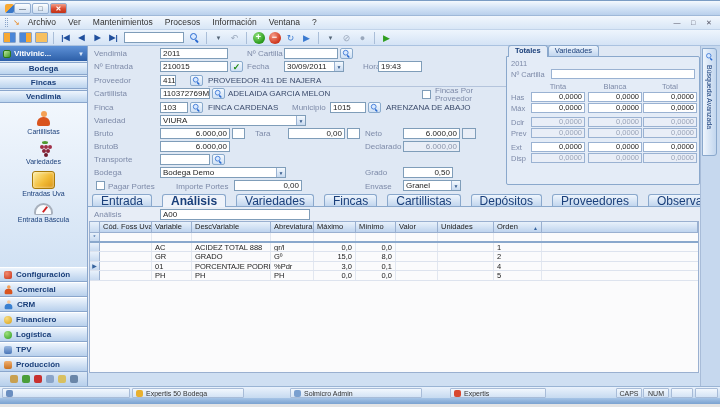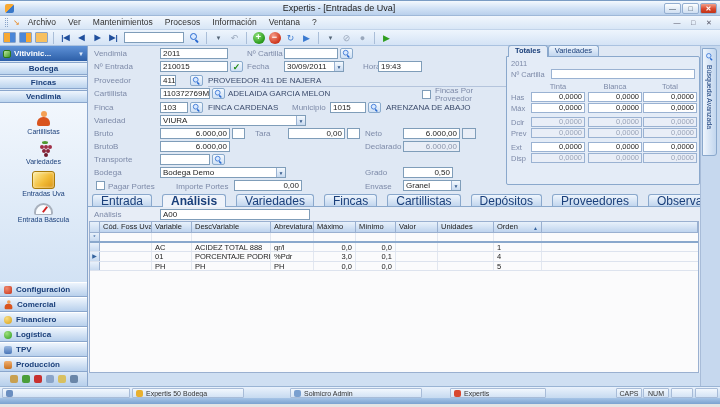--- a/index.html
+++ b/index.html
@@ -128,21 +128,20 @@
   .bottom-blue{position:absolute;top:397px;left:0;width:720px;height:6px;background:linear-gradient(#a6c4e6,#7aa2d0)}
   .bottom-grey{position:absolute;top:403px;left:0;width:720px;height:4px;background:#e4e4e4}
 </style>
 </head>
 <body>
 
 <div class="win">
 
   <div class="titlebar">
     <span class="appicon"></span>
-    <span class="wtitle">Expertis - [Entradas de Uva]</span>
     <span class="winbtns">
       <span class="wbtn">—</span>
       <span class="wbtn">□</span>
       <span class="wbtn close">✕</span>
     </span>
   </div>
 
   <div class="menubar">
     <span class="grip"></span>
     <span class="menu-arrow">↘</span>
@@ -236,20 +235,24 @@
           <span class="lab">Entrada Báscula</span>
         </div>
       </div>
       <div class="sb-group">
           <span class="mini" style="background:radial-gradient(circle at 35% 30%,#f08a70,#c83418)"></span>
           <span>Configuración</span>
         </div>
       <div class="sb-group">
           <span class="person" style="transform:scale(.6);margin:-3px"></span>
           <span>Comercial</span>
+        </div>
+      <div class="sb-group">
+          <span class="person blue" style="transform:scale(.6);margin:-3px"></span>
+          <span>CRM</span>
         </div>
       <div class="sb-group">
           <span class="mini" style="background:radial-gradient(circle at 35% 30%,#f8dc80,#d8a018);border-radius:50%"></span>
           <span>Financiero</span>
         </div>
       <div class="sb-group">
           <span class="mini" style="background:radial-gradient(circle at 35% 30%,#a0e080,#2f9e1f);border-radius:50%"></span>
           <span>Logística</span>
         </div>
       <div class="sb-group">
@@ -447,20 +450,33 @@
               <div class="g-c c3">ACIDEZ TOTAL 888</div>
               <div class="g-c c4">gr/l</div>
               <div class="g-c c5 tr">0,0</div>
               <div class="g-c c6 tr">0,0</div>
               <div class="g-c c7"></div>
               <div class="g-c c8"></div>
               <div class="g-c c9">1</div>
               <div class="g-c cf"></div>
             </div>
             <div class="g-row">
+              <div class="g-c g-sel"></div>
+              <div class="g-c c1"></div>
+              <div class="g-c c2">GR</div>
+              <div class="g-c c3">GRADO</div>
+              <div class="g-c c4">Gº</div>
+              <div class="g-c c5 tr">15,0</div>
+              <div class="g-c c6 tr">8,0</div>
+              <div class="g-c c7"></div>
+              <div class="g-c c8"></div>
+              <div class="g-c c9">2</div>
+              <div class="g-c cf"></div>
+            </div>
+            <div class="g-row">
               <div class="g-c g-sel">▶</div>
               <div class="g-c c1"></div>
               <div class="g-c c2">01</div>
               <div class="g-c c3">PORCENTAJE PODRIDO</div>
               <div class="g-c c4">%Pdr</div>
               <div class="g-c c5 tr">3,0</div>
               <div class="g-c c6 tr">0,1</div>
               <div class="g-c c7"></div>
               <div class="g-c c8"></div>
               <div class="g-c c9">4</div>

